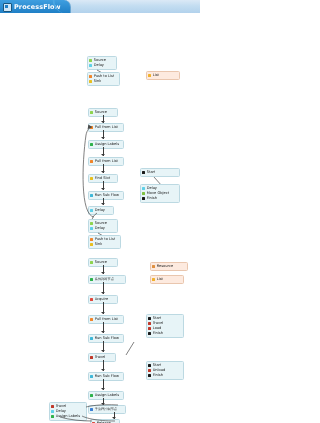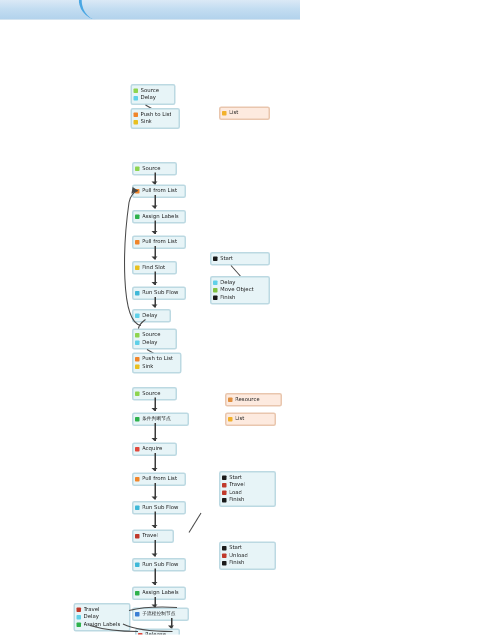--- a/index.html
+++ b/index.html
@@ -103,20 +103,24 @@
     border-top:2.6px solid #3a3a3a;
   }
   svg.link{position:absolute;overflow:visible;}
   svg.link path{fill:none;stroke:#4a4a4a;stroke-width:.7;}
   svg.link polygon{fill:#4a4a4a;}
 </style>
 </head>
 <body>
 
 <div id="tabstrip">
+  <div id="tab">
+    <span id="tab-icon"></span>
+    <span>ProcessFlow</span>
+  </div>
   <div id="tab-curve"></div>
 </div>
 
 <div id="canvas">
 
   <div class="box" style="left:87px;top:43px;width:30px;">
     <div class="row">
       <span class="sw c-src"></span>
       <span class="lbl">Source</span>
     </div>

